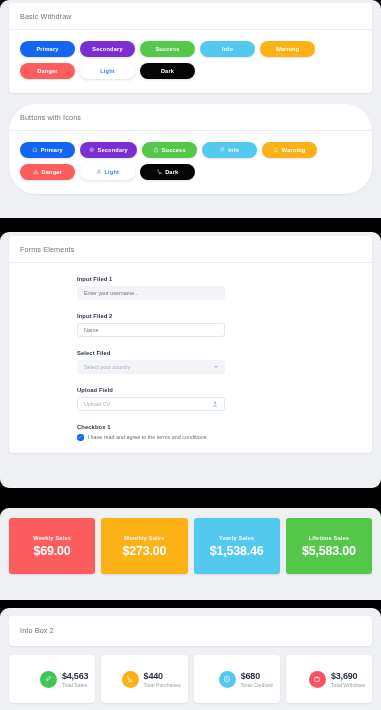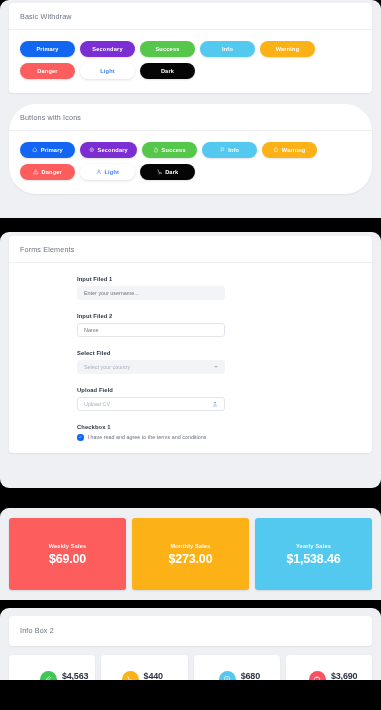--- a/index.html
+++ b/index.html
@@ -87,21 +87,21 @@
     width: 6.5px; height: 6.5px; border-radius: 50%;
     background: #1266f1; display: flex; align-items: center; justify-content: center;
     flex: none;
   }
   .cb svg { width: 4px; height: 4px; stroke: #fff; stroke-width: 3; fill: none; }
   .cb-text { font-size: 5.4px; color: #6b7280; }
 
   
   .tiles { display: flex; gap: 6px; padding: 10px 9px; }
   .tile {
-    flex: 1; height: 72px; border-radius: 3px;
+    flex: 1; height: 56px; border-radius: 3px;
     display: flex; flex-direction: column;
     align-items: center; justify-content: center;
     color: #fff; gap: 3px;
     box-shadow: 0 1px 2px rgba(0,0,0,.10);
   }
   .tile-label { font-size: 5.6px; font-weight: bold; opacity: .95; letter-spacing: .2px; }
   .tile-value { font-size: 12.5px; font-weight: bold; letter-spacing: -.2px; }
 
   
   .ibox-row { display: flex; gap: 6px; padding: 0 9px 10px 9px; }
@@ -308,24 +308,28 @@
         <span class="tile-value">$69.00</span>
       </div>
       <div class="tile" style="background:#fcb116">
         <span class="tile-label">Monthly Sales</span>
         <span class="tile-value">$273.00</span>
       </div>
       <div class="tile" style="background:#54c9ef">
         <span class="tile-label">Yearly Sales</span>
         <span class="tile-value">$1,538.46</span>
       </div>
+      <div class="tile" style="background:#55c74a">
+        <span class="tile-label">Lifetime Sales</span>
+        <span class="tile-value">$5,583.00</span>
+      </div>
     </div>
   </div>
 
-  <div class="panel r-top" style="top:608px; height:72px;">
+  <div class="panel r-top" style="top:608px; height:102px;">
     <div class="card" style="margin-top:8px;">
       <div class="card-head" style="border-bottom:none; padding:10px 11px 11px 11px;">Info Box 2</div>
     </div>
 
     <div class="ibox-row" style="padding-top:9px;">
 
       <div class="ibox">
         <span class="ibox-ic" style="background:#3ec752">
           <svg viewBox="0 0 24 24">
               <path d="M16 4l4 4-9 9-4-4z"></path>

